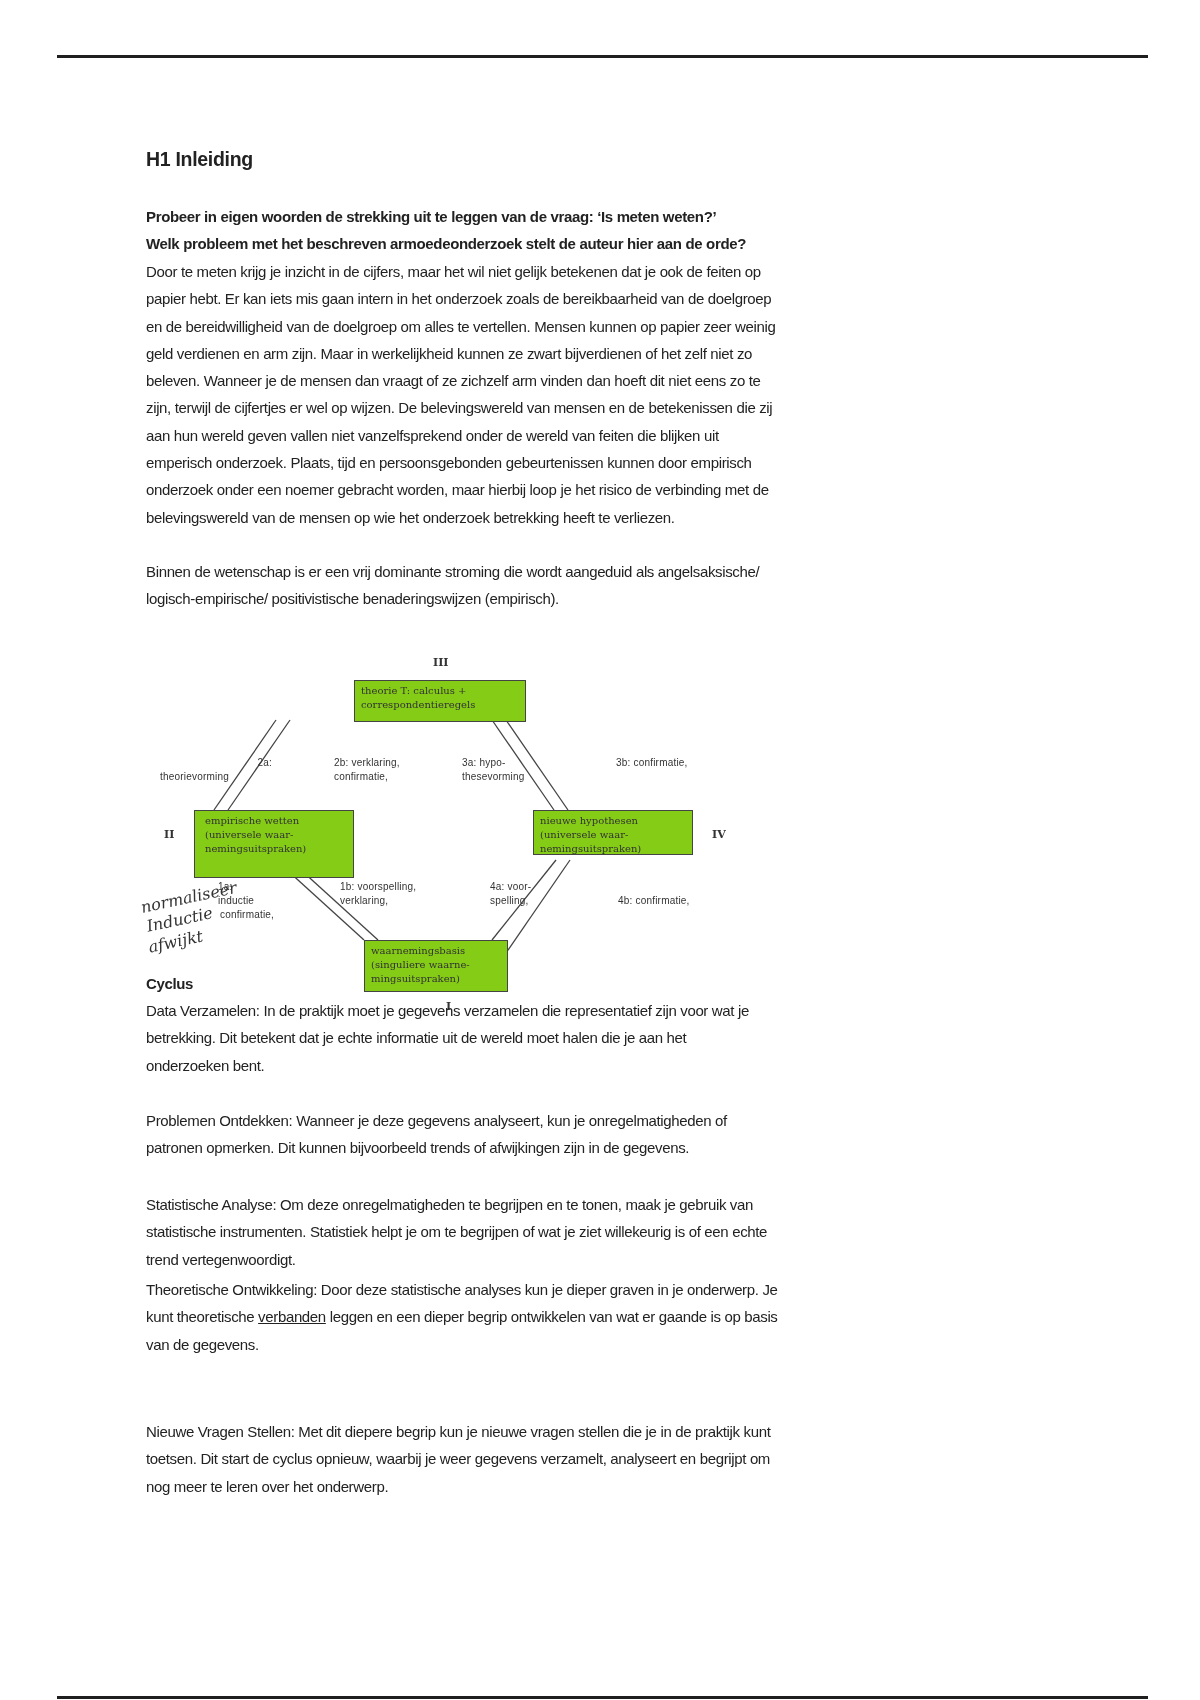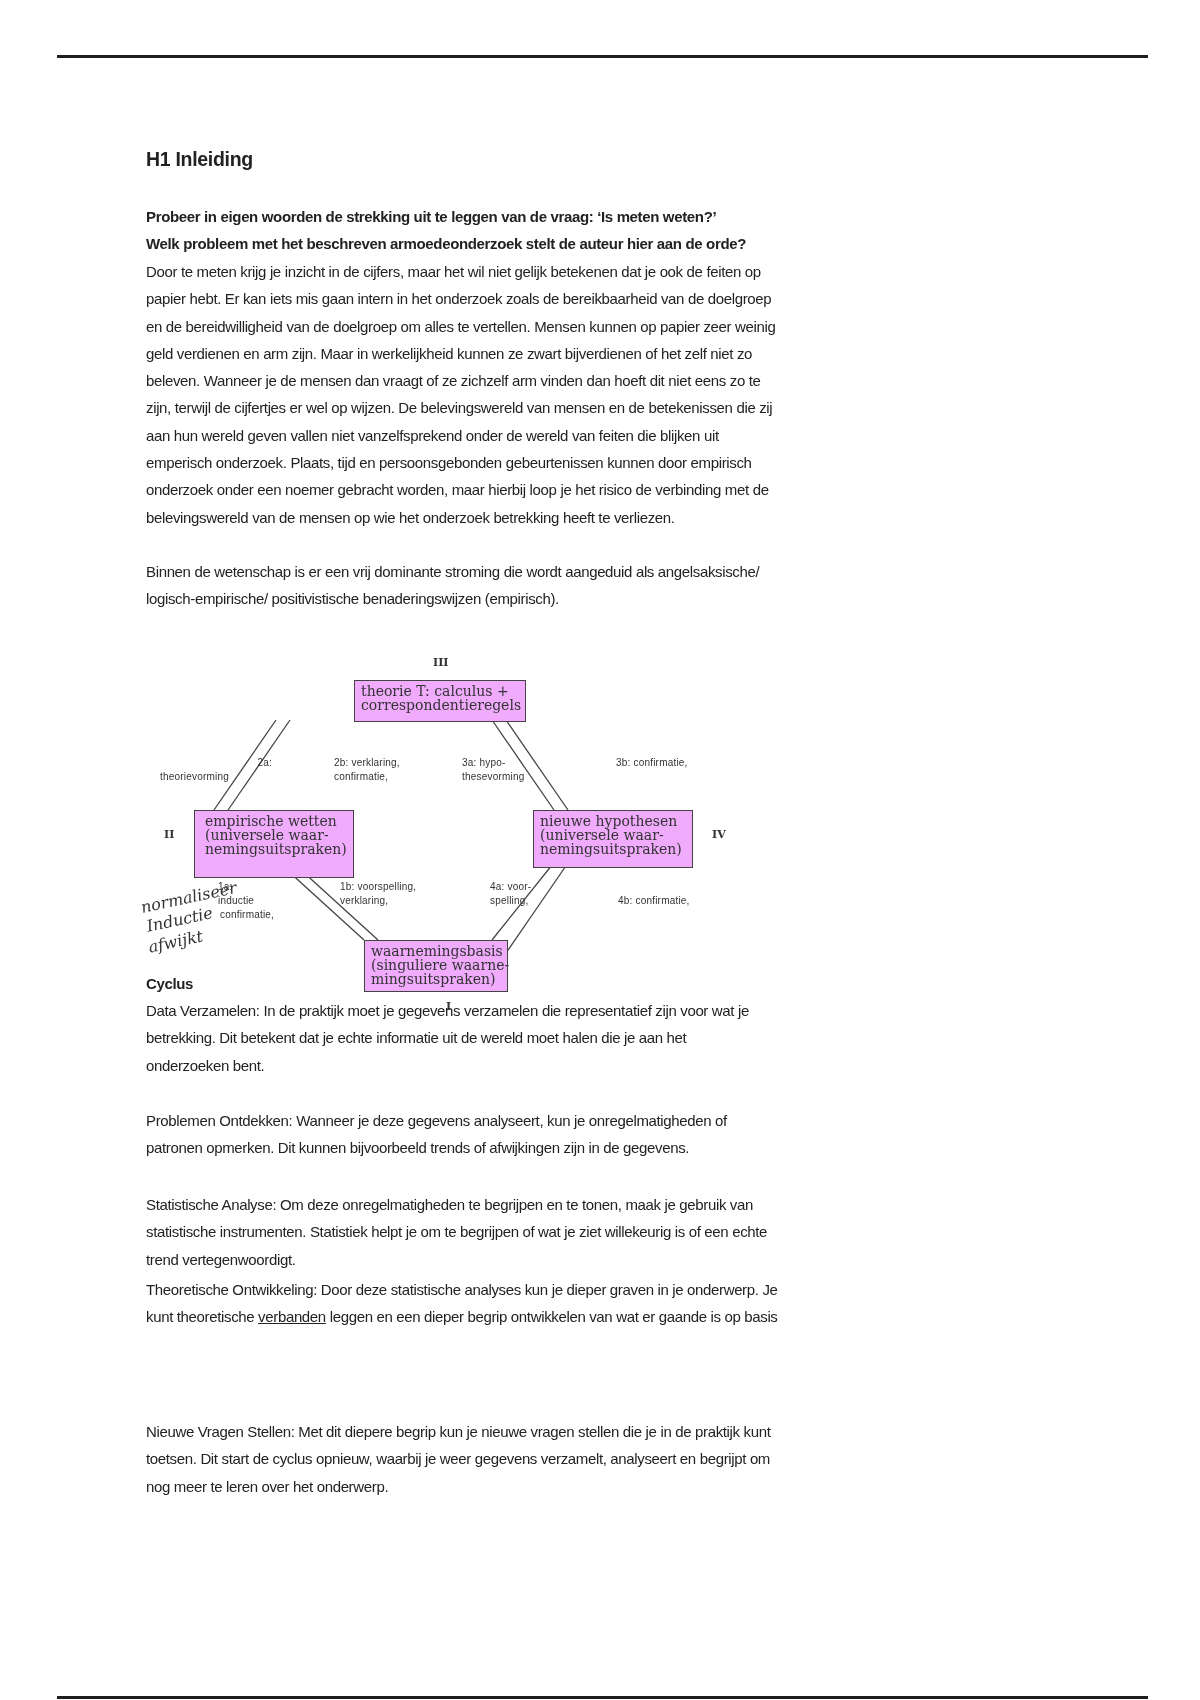--- a/index.html
+++ b/index.html
@@ -15,21 +15,21 @@
   .line { display: block; white-space: nowrap; font-size: 15px; line-height: 27.3px; letter-spacing: -0.35px; }
   .bold { font-weight: bold; }
   .h1 { position: absolute; top: 148px; font-size: 19.5px; font-weight: bold; letter-spacing: -0.3px; }
   .block { position: absolute; left: 0; }
   u { text-decoration: underline; }
 
   
   .diagram { position: absolute; left: 146px; top: 640px; width: 600px; height: 360px; margin-top: 8px; }
   .diagram svg { position: absolute; left: 0; top: 0; }
   .dlabel { position: absolute; font-family: Liberation Sans, sans-serif; font-size: 10px; line-height: 14px; color: #333; white-space: nowrap; letter-spacing: 0.2px; }
-  .dbox { position: absolute; border: 1.5px solid #444; background: #f0abfc; font-family: "DejaVu Serif", "Liberation Serif", serif; font-size: 14px; line-height: 14px; color: #333; padding: 3px 6px; box-sizing: border-box; white-space: nowrap; }
+  .dbox { position: absolute; border: 1.5px solid #444; background: #84cc16; font-family: "DejaVu Serif", "Liberation Serif", serif; font-size: 10px; line-height: 14px; color: #333; padding: 3px 6px; box-sizing: border-box; white-space: nowrap; }
   .roman { position: absolute; font-family: "DejaVu Serif", "Liberation Serif", serif; font-size: 11px; color: #333; font-weight: bold; }
   .hand { position: absolute; font-family: "DejaVu Serif", serif; font-style: italic; font-size: 16px; color: #333; transform: rotate(-12deg); white-space: nowrap; }
 </style>
 </head>
 <body>
 
 <div class="rule top"></div>
 
 <div class="content">
 
@@ -86,21 +86,21 @@
     <div>theorie T: calculus  +</div>
     <div>correspondentieregels</div>
   </div>
 
   <div class="dbox" style="left:48px; top:162px; width:160px; height:68px; padding-left:10px;">
     <div>empirische wetten</div>
     <div>(universele waar-</div>
     <div>nemingsuitspraken)</div>
   </div>
 
-  <div class="dbox" style="left:387px; top:162px; width:160px; height:58px; ">
+  <div class="dbox" style="left:387px; top:162px; width:160px; height:45px; ">
     <div>nieuwe hypothesen</div>
     <div>(universele waar-</div>
     <div>nemingsuitspraken)</div>
   </div>
 
   <div class="dbox" style="left:218px; top:292px; width:144px; height:52px;">
     <div>waarnemingsbasis</div>
     <div>(singuliere waarne-</div>
     <div>mingsuitspraken)</div>
   </div>
@@ -160,20 +160,21 @@
 
   <div class="block" style="top:1191px">
     <span class="line">Statistische Analyse: Om deze onregelmatigheden te begrijpen en te tonen, maak je gebruik van</span>
     <span class="line">statistische instrumenten. Statistiek helpt je om te begrijpen of wat je ziet willekeurig is of een echte</span>
     <span class="line">trend vertegenwoordigt.</span>
   </div>
 
   <div class="block" style="top:1276px">
     <span class="line">Theoretische Ontwikkeling: Door deze statistische analyses kun je dieper graven in je onderwerp. Je</span>
     <span class="line"><span>kunt theoretische </span><u>verbanden</u><span> leggen en een dieper begrip ontwikkelen van wat er gaande is op basis</span></span>
+    <span class="line">van de gegevens.</span>
   </div>
 
   <div class="block" style="top:1418px">
     <span class="line">Nieuwe Vragen Stellen: Met dit diepere begrip kun je nieuwe vragen stellen die je in de praktijk kunt</span>
     <span class="line">toetsen. Dit start de cyclus opnieuw, waarbij je weer gegevens verzamelt, analyseert en begrijpt om</span>
     <span class="line">nog meer te leren over het onderwerp.</span>
   </div>
 </div>
 
 <div class="rule bottom"></div>

